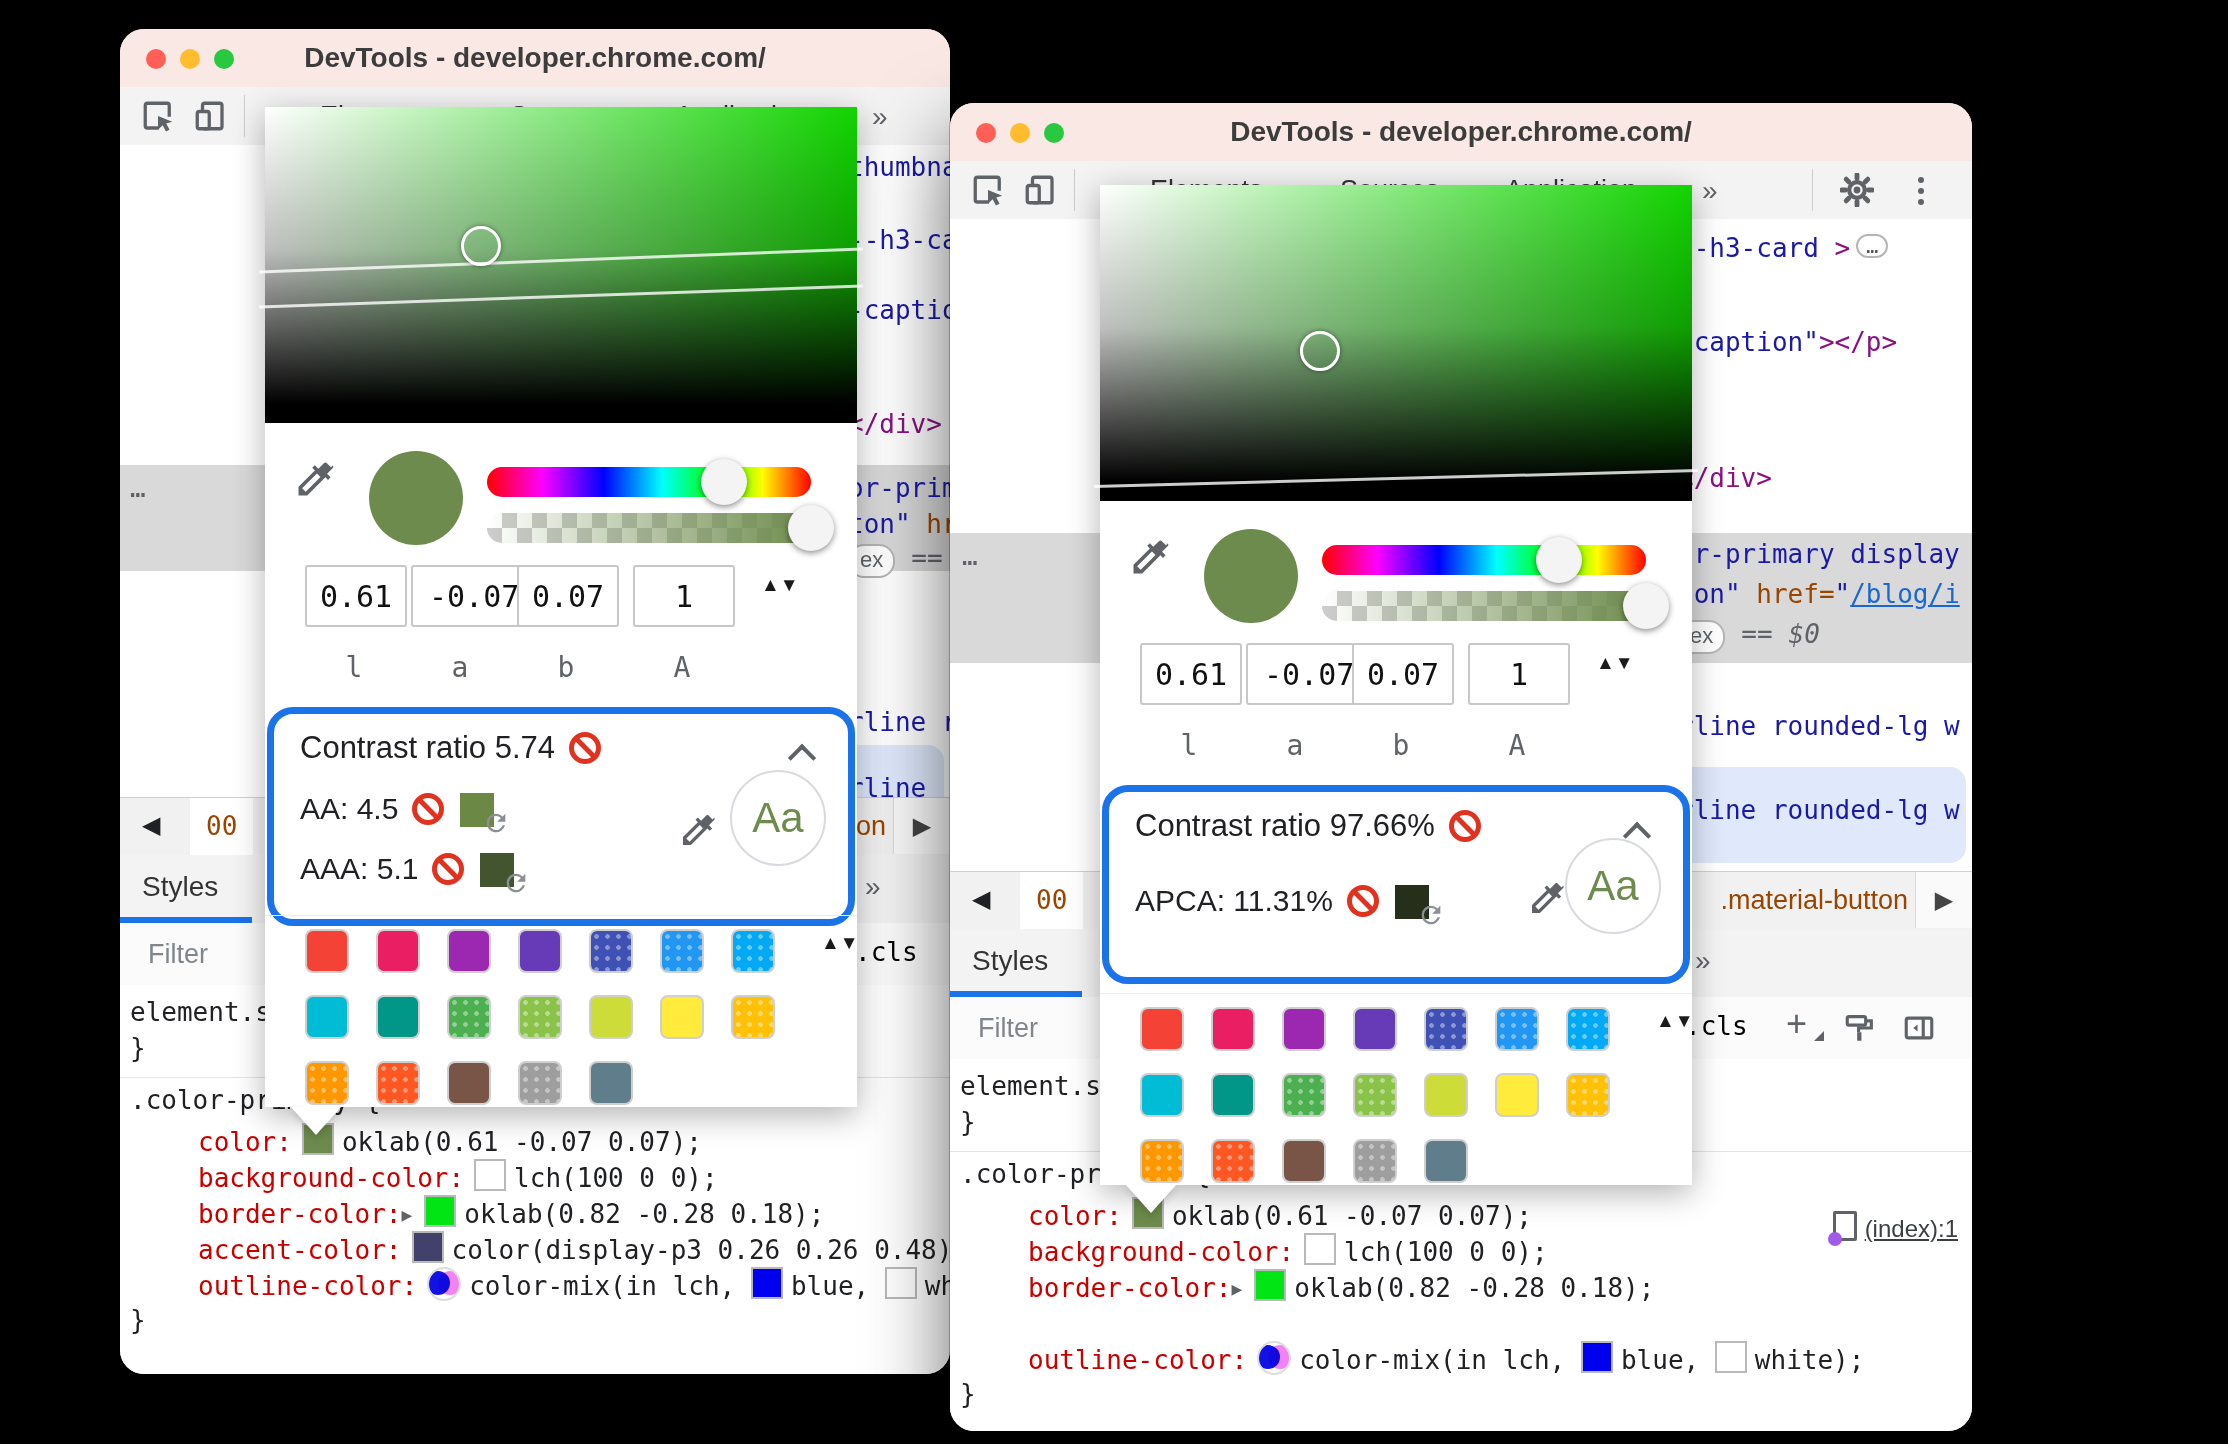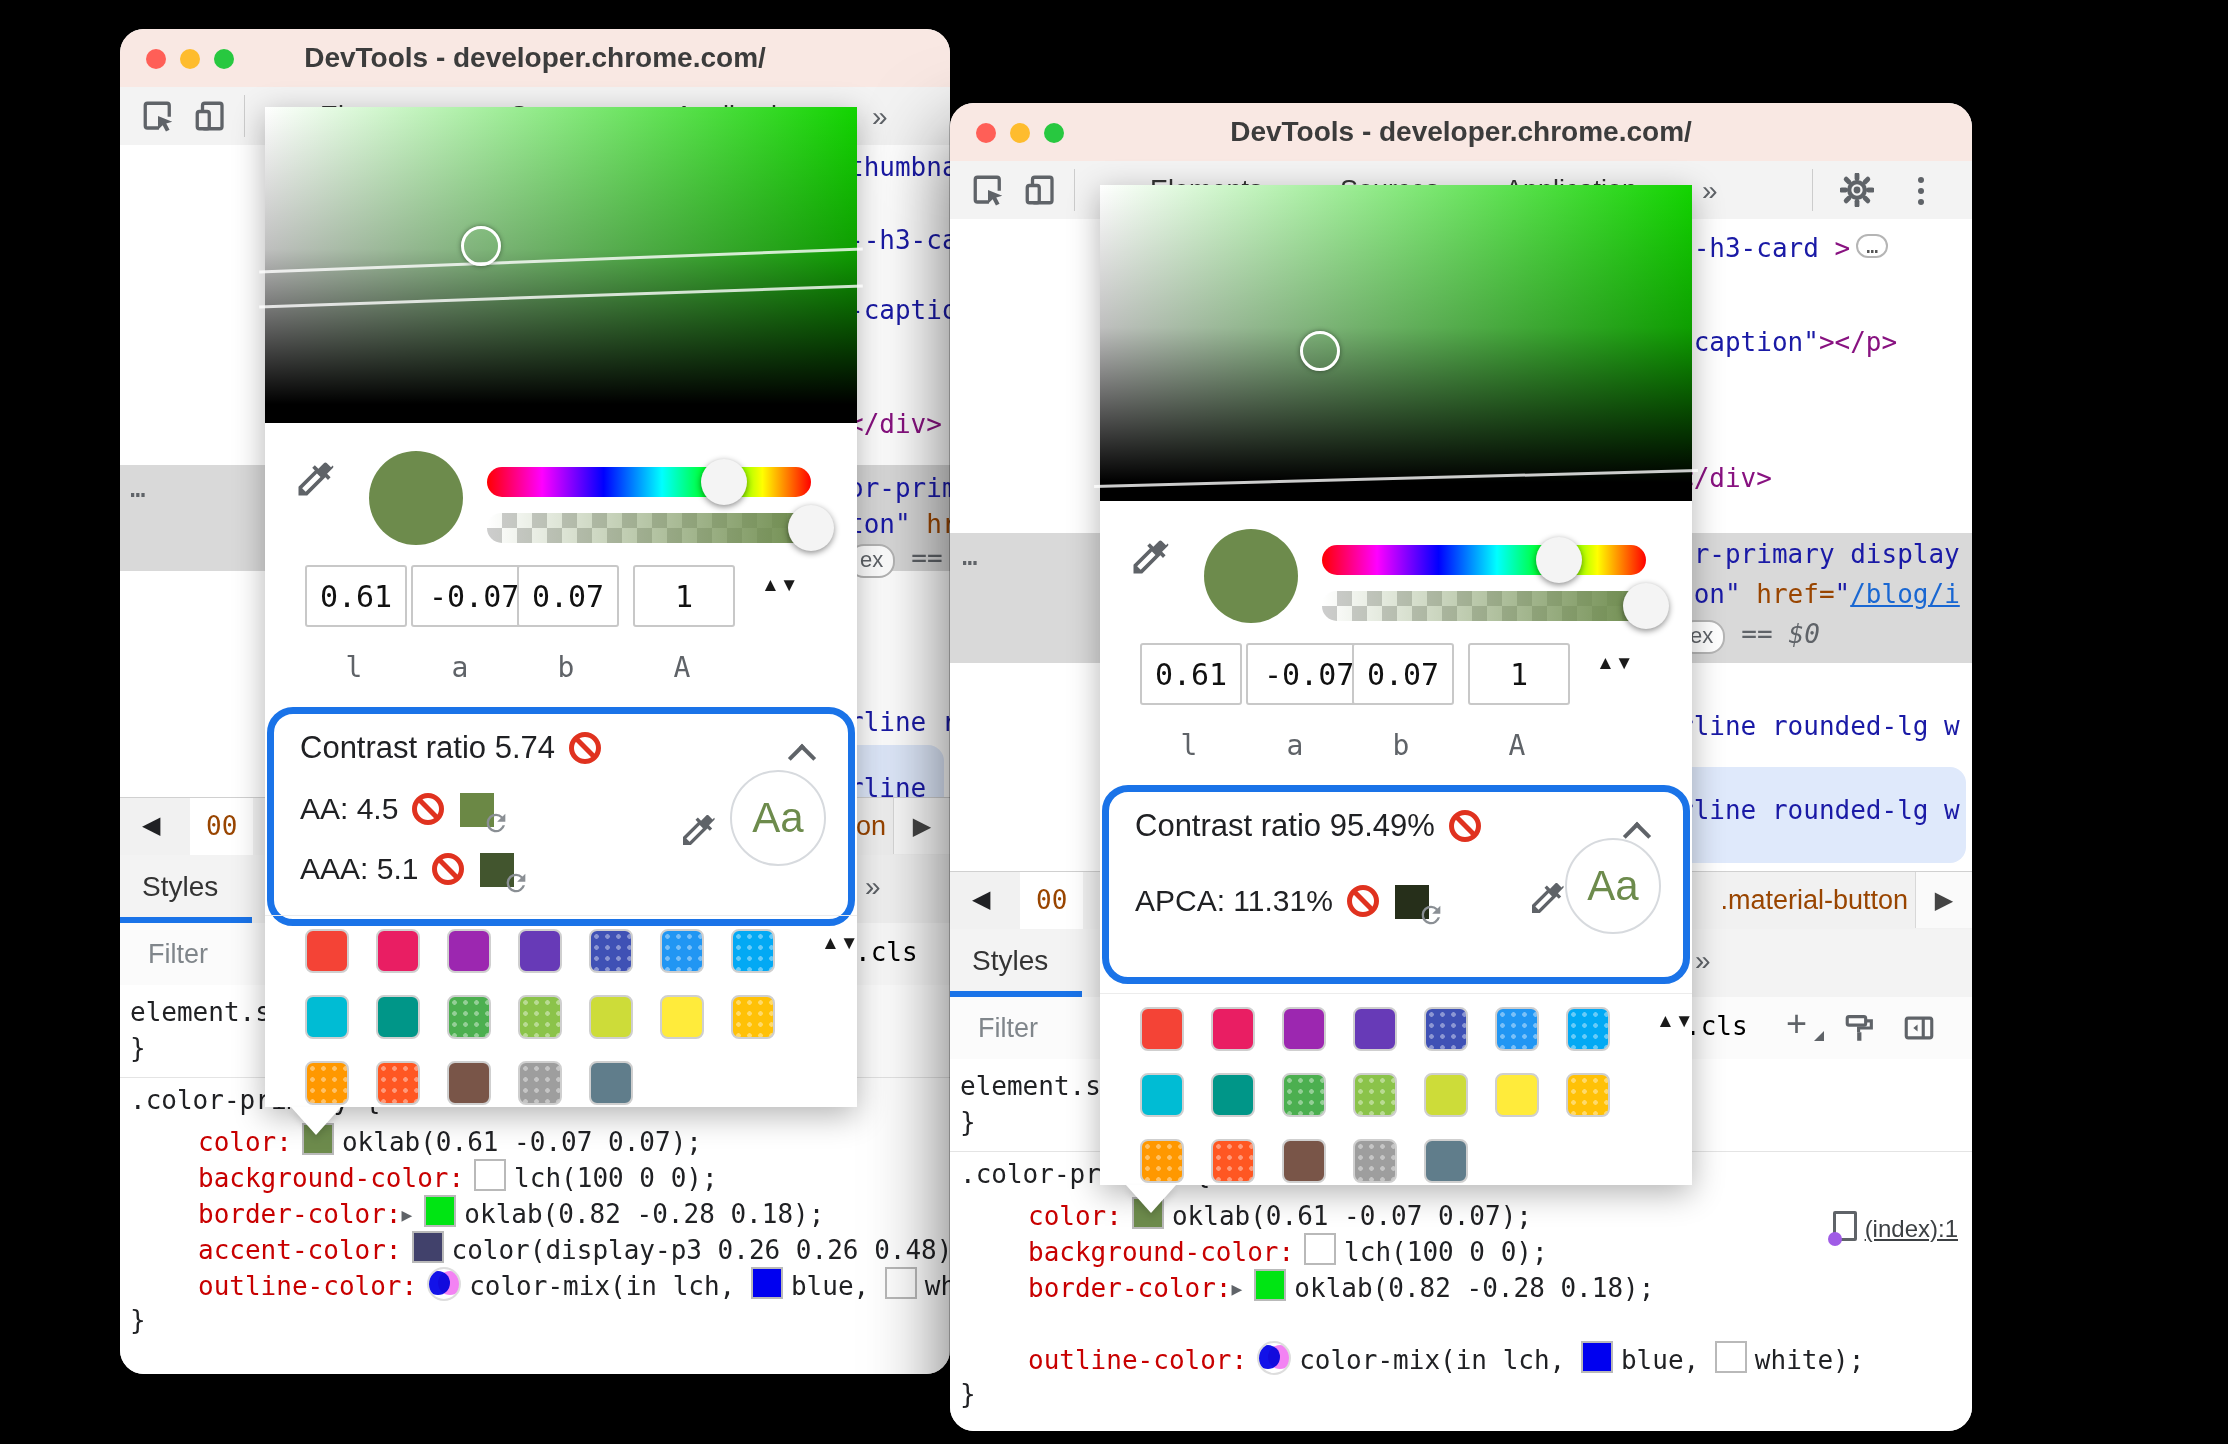--- a/index.html
+++ b/index.html
@@ -394,21 +394,21 @@
       <input class="numbox clip" style="left: 146px;" value="-0.07">
       <input class="numbox" style="left: 252px;" value="0.07">
       <input class="numbox" style="left: 368px;" value="1">
       <span class="spin" style="left:496px;top:470px">▲▼</span>
       <div class="axlabel" style="left:40px">l</div>
       <div class="axlabel" style="left:146px">a</div>
       <div class="axlabel" style="left:252px">b</div>
       <div class="axlabel" style="left:368px">A</div>
 
       <div class="cbox" style="top:600px;height:185px">
-        <span class="ctitle"><span>Contrast ratio 95.49%</span><span class="nosign"></span></span>
+        <span class="ctitle"><span>Contrast ratio 97.66%</span><span class="nosign"></span></span>
         <span class="chevup"></span>
         <div class="crowlab" style="top:92px"><span>APCA: 11.31%</span><span class="nosign"></span><span class="csw"><span class="sq" style="display: block; width: 34px; height: 34px; background-color: rgb(38, 47, 26);"></span><svg viewBox="0 0 24 24" width="28" height="28" fill="#8a8f94">
                 <path d="M17.65 6.35A7.95 7.95 0 0 0 12 4a8 8 0 1 0 7.73 10h-2.08A6 6 0 1 1 12 6c1.66 0 3.14.69 4.22 1.78L13 11h7V4l-2.35 2.35z"></path>
               </svg></span></div>
         <span class="dropicon" style="left:418px;top:86px"><svg viewBox="0 0 24 24" width="40" height="40" fill="#5f6368">
               <path d="M20.71 5.63l-2.34-2.34c-.39-.39-1.02-.39-1.41 0l-3.12 3.12-1.93-1.91-1.41 1.41 1.42 1.42L3 16.25V21h4.75l9.92-9.92 1.42 1.42 1.41-1.41-1.92-1.92 3.12-3.12c.4-.4.4-1.03.01-1.42zM6.92 19 5 17.08l8.06-8.06 1.92 1.92L6.92 19z"></path>
             </svg></span>
         <div class="aacircle" style="right:22px;top:46px"><span>Aa</span></div>
       </div>
 

